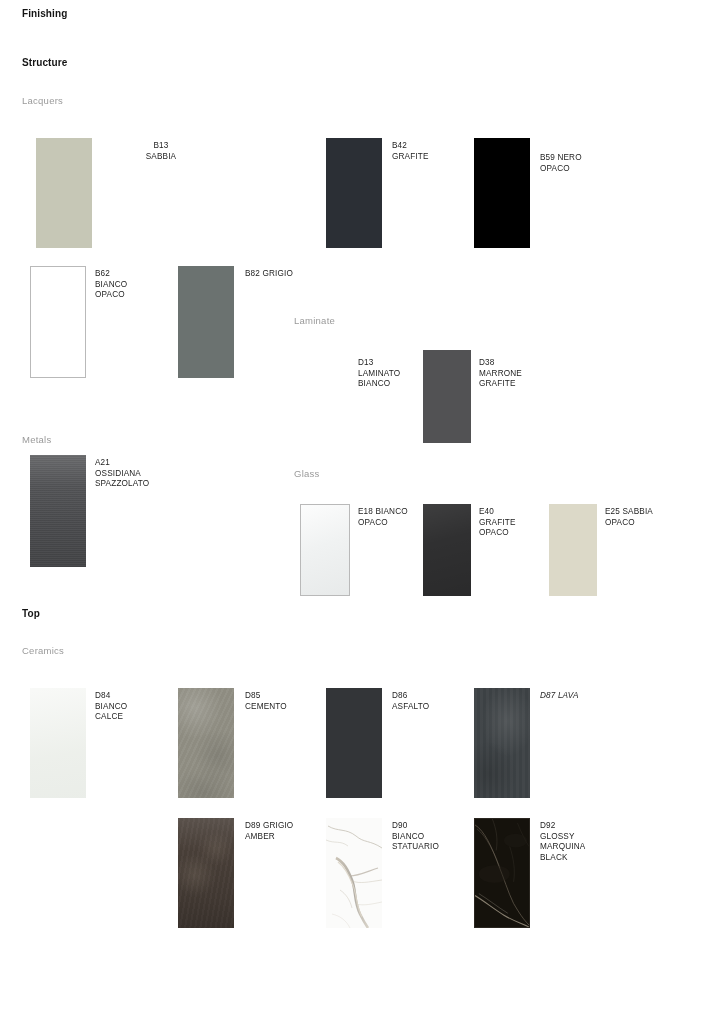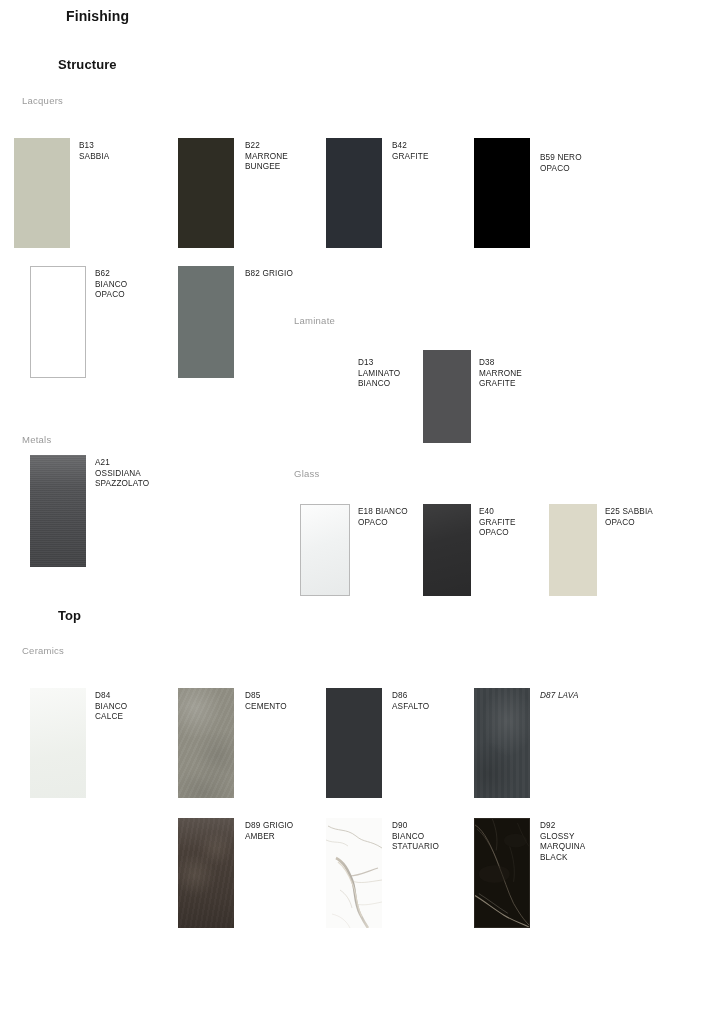--- a/index.html
+++ b/index.html
@@ -21,34 +21,32 @@
     position: relative;
     width: 713px;
     height: 1024px;
   }
 
   
   .doc-title {
     position: absolute;
     left: 22px;
     top: 8px;
-    font-size: 14px;
+    font-size: 10px;
     font-weight: bold;
     letter-spacing: 0.1px;
     color: #141414;
-    margin-left: 44px;
   }
   .section-title {
     position: absolute;
     left: 22px;
-    font-size: 13px;
+    font-size: 10px;
     font-weight: bold;
     letter-spacing: 0.1px;
     color: #141414;
-    margin-left: 36px;
   }
   .group-label {
     position: absolute;
     font-size: 9.5px;
     font-weight: normal;
     letter-spacing: 0.25px;
     color: #9a9a9a;
   }
 
   
@@ -141,32 +139,26 @@
 <body>
 
 <div class="page">
 
   <div class="doc-title">Finishing</div>
 
   <div class="section-title" style="top:57px;">Structure</div>
 
   <div class="group-label" style="left:22px; top:95px;">Lacquers</div>
 
-  <div class="item" style="left:14px; top:138px; width:200px; height:112px;">
+  <div class="item" style="left:36px; top:138px; width:200px; height:112px;text-align:center;">
     <div class="chip" style="width:56px; height:110px; background:#c6c7b6;"></div>
     <div class="caption" style="left:65px; top:3px; width:120px;">B13
 SABBIA</div>
   </div>
 
-  <div class="item" style="left:178px; top:138px; width:200px; height:112px;">
-    <div class="chip" style="width:56px; height:110px; background:#2f2d24;"></div>
-    <div class="caption" style="left:67px; top:3px; width:120px;">B22
-MARRONE
-BUNGEE</div>
-  </div>
 
   <div class="item" style="left:326px; top:138px; width:200px; height:112px;">
     <div class="chip" style="width:56px; height:110px; background:#2b2f35;"></div>
     <div class="caption" style="left:66px; top:3px; width:120px;">B42
 GRAFITE</div>
   </div>
 
   <div class="item" style="left:474px; top:138px; width:200px; height:112px;">
     <div class="chip" style="width:56px; height:110px; background:#000000;"></div>
     <div class="caption" style="left:66px; top:3px; width:130px;margin-top:12px;">B59 NERO

